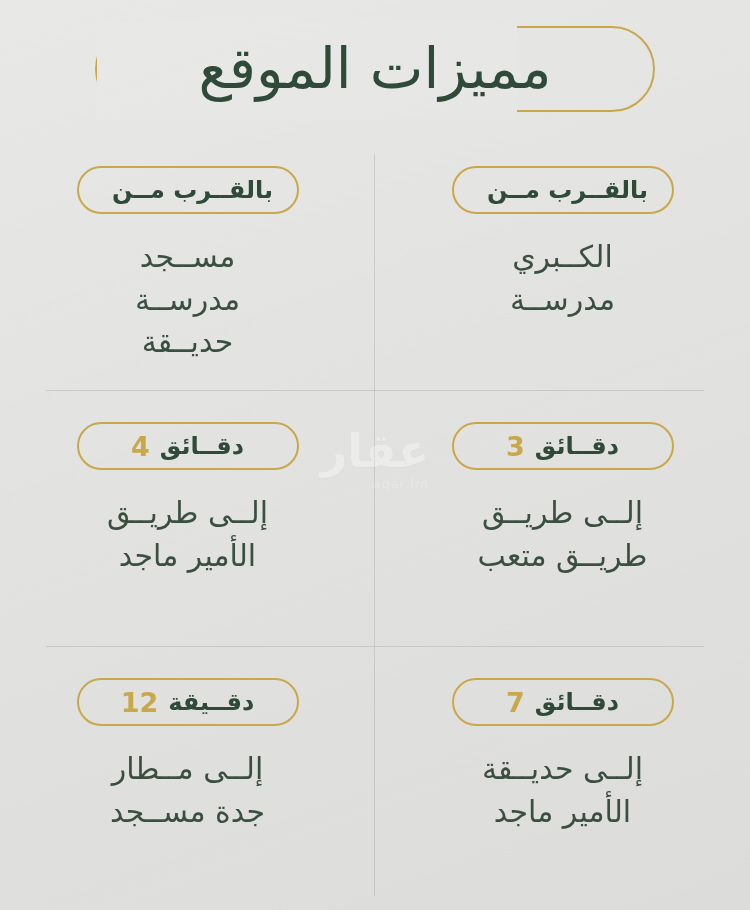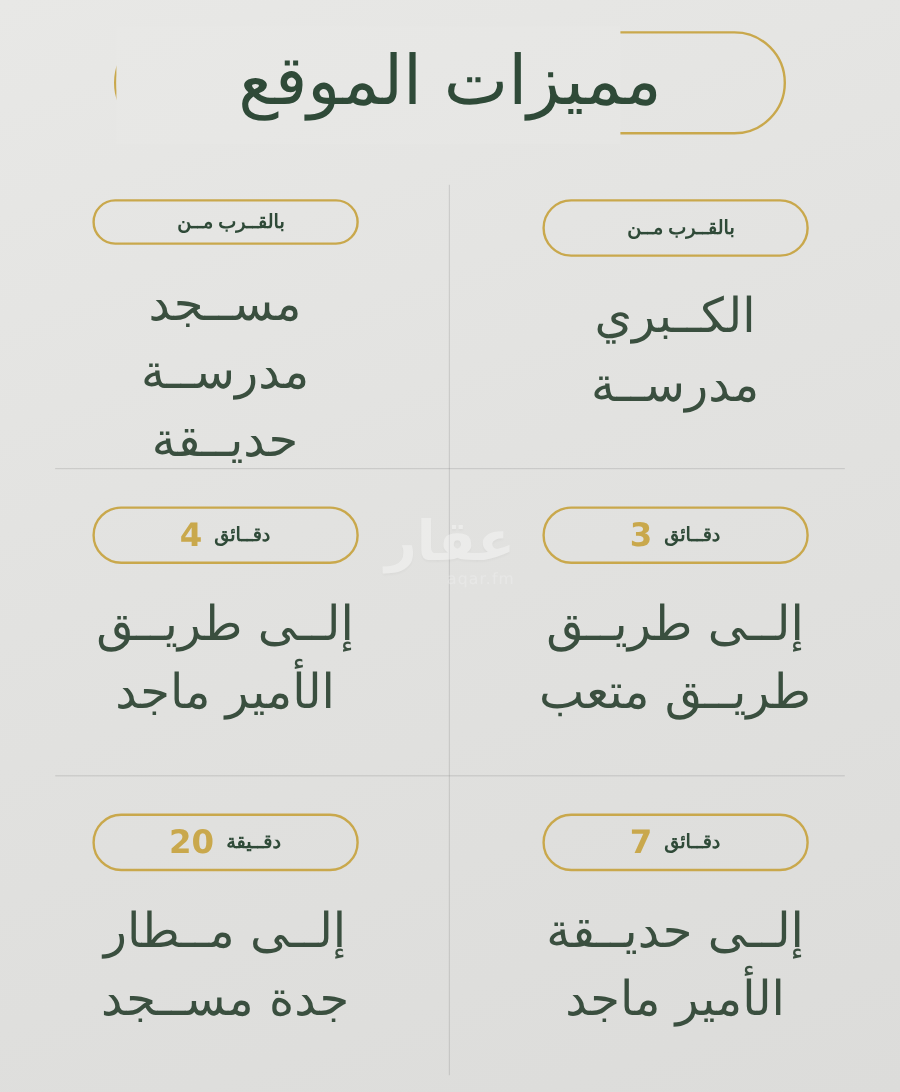--- a/index.html
+++ b/index.html
@@ -115,41 +115,40 @@
     min-width: 222px;
     padding: 0 22px;
     box-sizing: border-box;
     display: flex;
     align-items: center;
     justify-content: center;
     gap: 10px;
     direction: rtl;
   }
   .badge-text {
-    font-size: 16px;
+    font-size: 24px;
     font-weight: bold;
     color: #2f4a38;
     letter-spacing: 3px;
     white-space: nowrap;
-    font-family: Liberation Serif, serif;
   }
   .badge-num {
     font-size: 27px;
     font-weight: bold;
     color: #c9a84c;
     white-space: nowrap;
   }
 
   .lines {
     margin-top: 22px;
     text-align: center;
     direction: rtl;
   }
   .line {
-    font-size: 40px;
+    font-size: 30px;
     color: #3a4f3f;
     line-height: 1.42;
     white-space: nowrap;
     letter-spacing: 1px;
   }
 
   
   .watermark {
     position: absolute;
     left: 50%;
@@ -246,21 +245,21 @@
       </div>
       <div class="lines">
         <div class="line">إلــى حديــقة</div>
         <div class="line">الأمير ماجد</div>
       </div>
     </div>
 
     <div class="cell r2 cL">
       <div class="badge">
         <span class="badge-text">دقــيقة</span>
-        <span class="badge-num">20</span>
+        <span class="badge-num">12</span>
       </div>
       <div class="lines">
         <div class="line">إلــى مــطار</div>
         <div class="line">جدة مســجد</div>
       </div>
     </div>
 
   </div>
 
   <div class="watermark">

